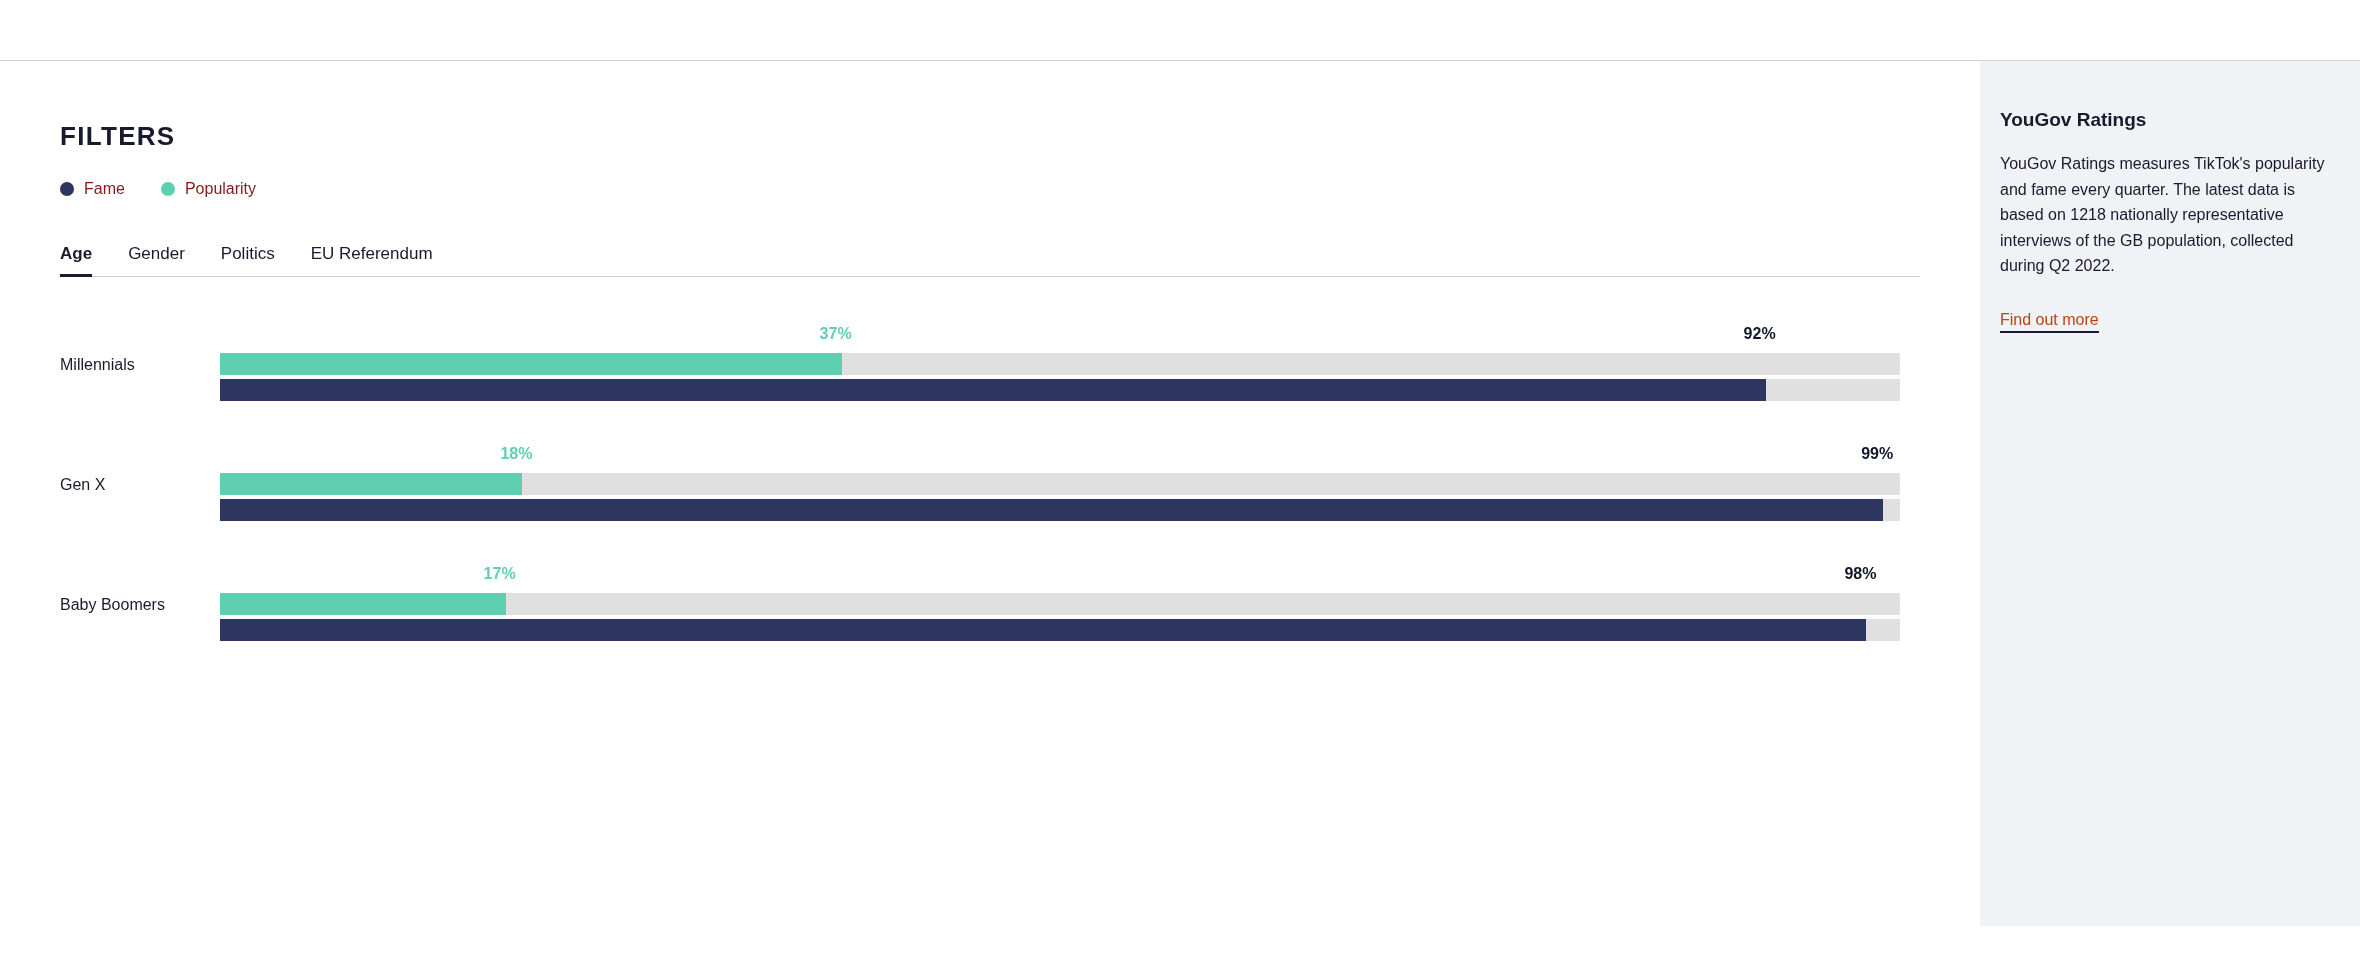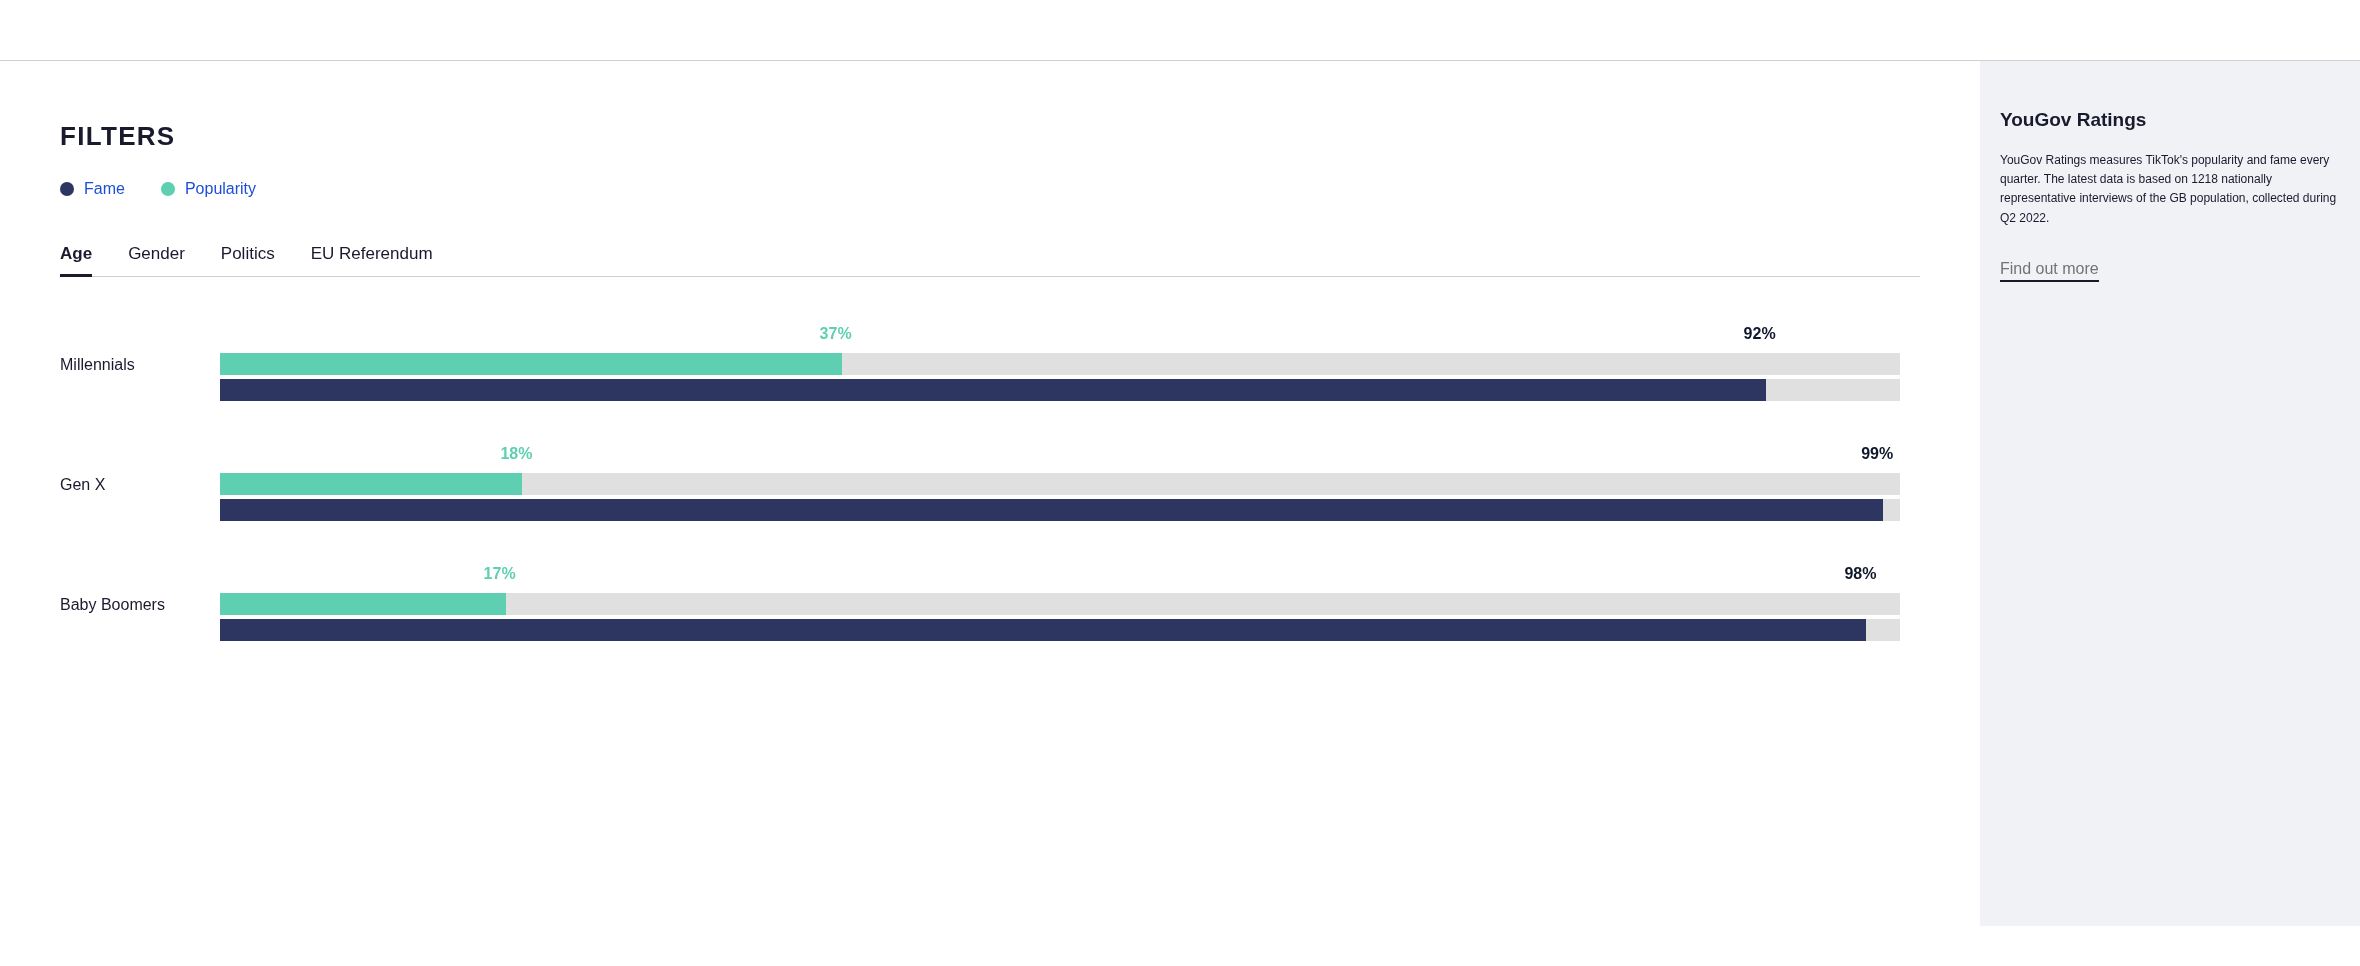--- a/index.html
+++ b/index.html
@@ -52,21 +52,21 @@
       gap: 36px;
       margin-bottom: 36px;
       align-items: center;
     }
 
     .legend-item {
       display: flex;
       align-items: center;
       gap: 10px;
       font-size: 16px;
-      color: #1d4ed8;
+      color: #7f1d1d;
     }
 
     .legend-dot {
       width: 14px;
       height: 14px;
       border-radius: 50%;
       flex-shrink: 0;
     }
 
     .legend-dot-fame {
@@ -166,29 +166,29 @@
 
     
     .sidebar-title {
       font-size: 19px;
       font-weight: 800;
       margin-bottom: 20px;
       color: #1a1a2e;
     }
 
     .sidebar-description {
-      font-size: 12px;
+      font-size: 16px;
       line-height: 1.6;
       color: #1a1a2e;
       margin-bottom: 32px;
     }
 
     .find-out-more {
       font-size: 16px;
-      color: #737373;
+      color: #c2410c;
       text-decoration: none;
       border-bottom: 2px solid #1a1a2e;
       padding-bottom: 2px;
       cursor: pointer;
       display: inline-block;
     }
   </style>
 </head>
 <body>
 

